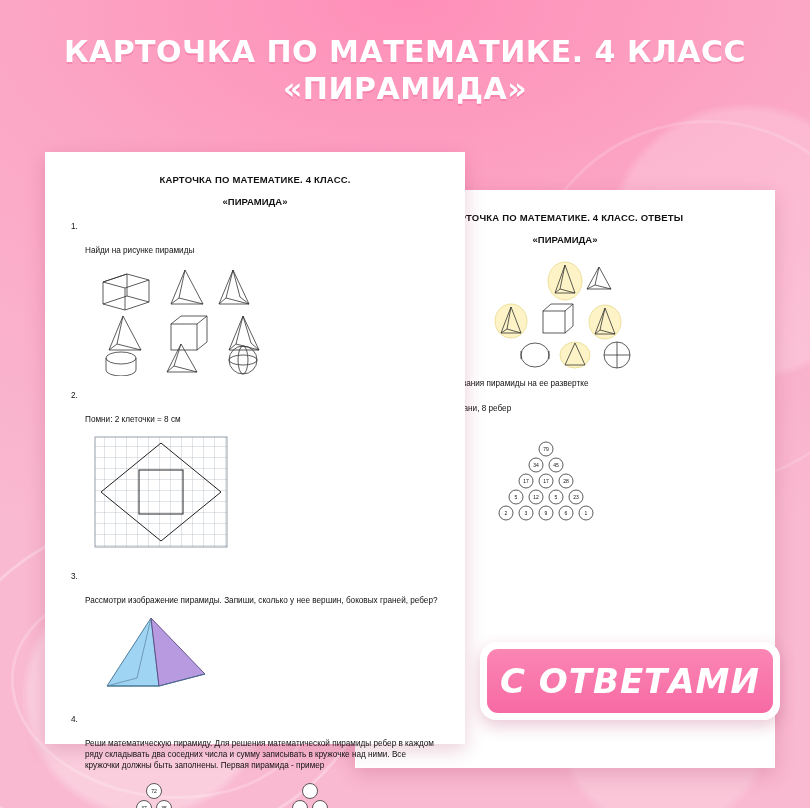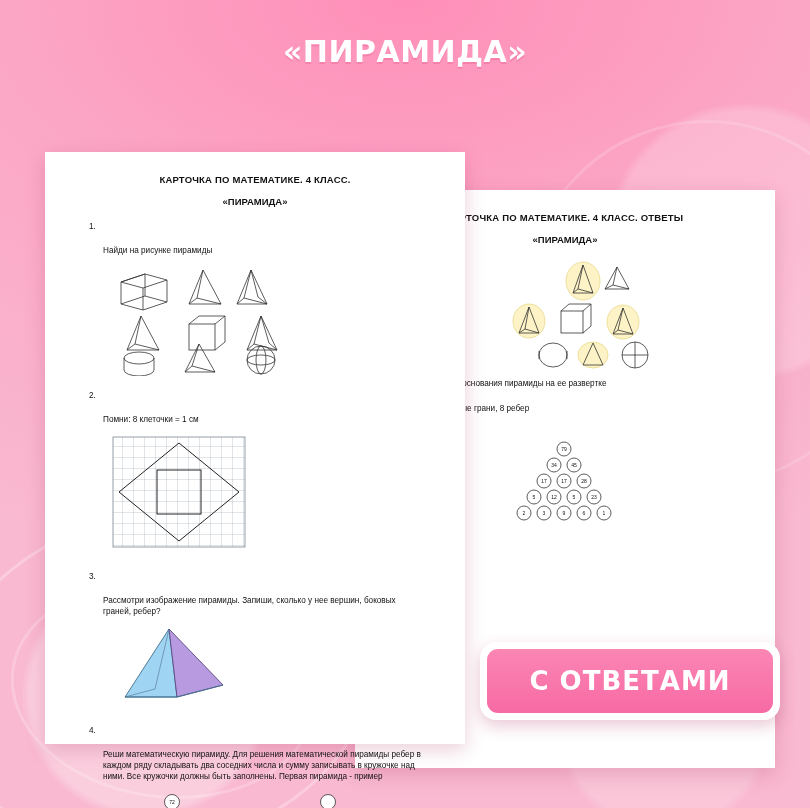--- a/index.html
+++ b/index.html
@@ -57,21 +57,21 @@
     box-shadow:0 6px 18px rgba(170,40,90,0.22);
   }
   .page-back{
     left:355px;top:190px;width:420px;height:578px;
     z-index:2;
   }
   .page-front{
     left:45px;top:152px;width:420px;height:592px;
     z-index:3;
   }
-  .sheet-inner{position:absolute;inset:0;padding:22px 44px;box-sizing:border-box;}
+  .sheet-inner{position:absolute;inset:0;padding:22px 26px;box-sizing:border-box;}
 
   .doc-title{
     text-align:center;font-weight:bold;font-size:9.5px;color:#111;
     letter-spacing:0.2px;
   }
   .doc-sub{
     text-align:center;font-weight:bold;font-size:9.5px;color:#111;margin-top:11px;
   }
 
   .task{margin-top:14px;display:flex;font-size:8.2px;color:#111;line-height:1.35;}
@@ -96,36 +96,37 @@
     position:absolute;right:30px;bottom:88px;width:300px;height:78px;
     background:#ffffff;border-radius:16px;
     box-shadow:0 6px 16px rgba(170,40,90,0.25);
     z-index:6;
   }
   .ribbon-inner{
     position:absolute;inset:7px;border-radius:11px;
     background:linear-gradient(180deg,#fb86b4 0%,#f76aa4 100%);
     display:flex;align-items:center;justify-content:center;
     color:#fff;font-family:"DejaVu Sans", sans-serif;font-weight:bold;
-    font-size:26px;letter-spacing:1px;text-transform:uppercase;
+    font-size:34px;letter-spacing:1px;text-transform:uppercase;font-style:italic;
   }
 
   .circ{fill:#fff;stroke:#333;stroke-width:0.8;}
   .ctext{font-family:"Liberation Sans",sans-serif;font-size:5px;fill:#111;text-anchor:middle;}
 </style>
 </head>
 <body>
 
 <div class="bg">
   <div class="bg-swirl"></div>
   <div class="bg-swirl2"></div>
   <div class="bg-swirl3"></div>
 </div>
 
 <div class="headline">
+  <span>Карточка по математике. 4 класс</span>
   <span class="l2">«Пирамида»</span>
 </div>
 
 <div class="page page-back">
   <div class="sheet-inner">
     <div class="doc-title">КАРТОЧКА ПО МАТЕМАТИКЕ. 4 КЛАСС. ОТВЕТЫ</div>
     <div class="doc-sub">«ПИРАМИДА»</div>
 
     <div class="solids" style="margin-left:78px;margin-top:14px;">
       <svg width="230" height="110" viewBox="0 0 230 110">
@@ -272,21 +273,21 @@
           <circle cx="150" cy="96" r="14"></circle>
             <ellipse cx="150" cy="96" rx="14" ry="5"></ellipse>
             <ellipse cx="150" cy="96" rx="5" ry="14"></ellipse>
         </g>
       </svg>
     </div>
 
     <div class="task">
       <div class="num">2.</div>
       <div class="txt">
-        <div>Помни: 8 клеточки = 1 см</div>
+        <div>Помни: 2 клеточки = 8 см</div>
       </div>
     </div>
     <div class="gridfig">
       <svg width="150" height="118" viewBox="0 0 150 118">
         <defs>
           <pattern id="g" width="11" height="11" patternUnits="userSpaceOnUse">
             <path d="M11 0 L0 0 0 11" fill="none" stroke="#9aa5b1" stroke-width="0.6"></path>
           </pattern>
         </defs>
         <rect x="2" y="2" width="132" height="110" fill="url(#g)" stroke="#7b8794" stroke-width="0.8"></rect>

